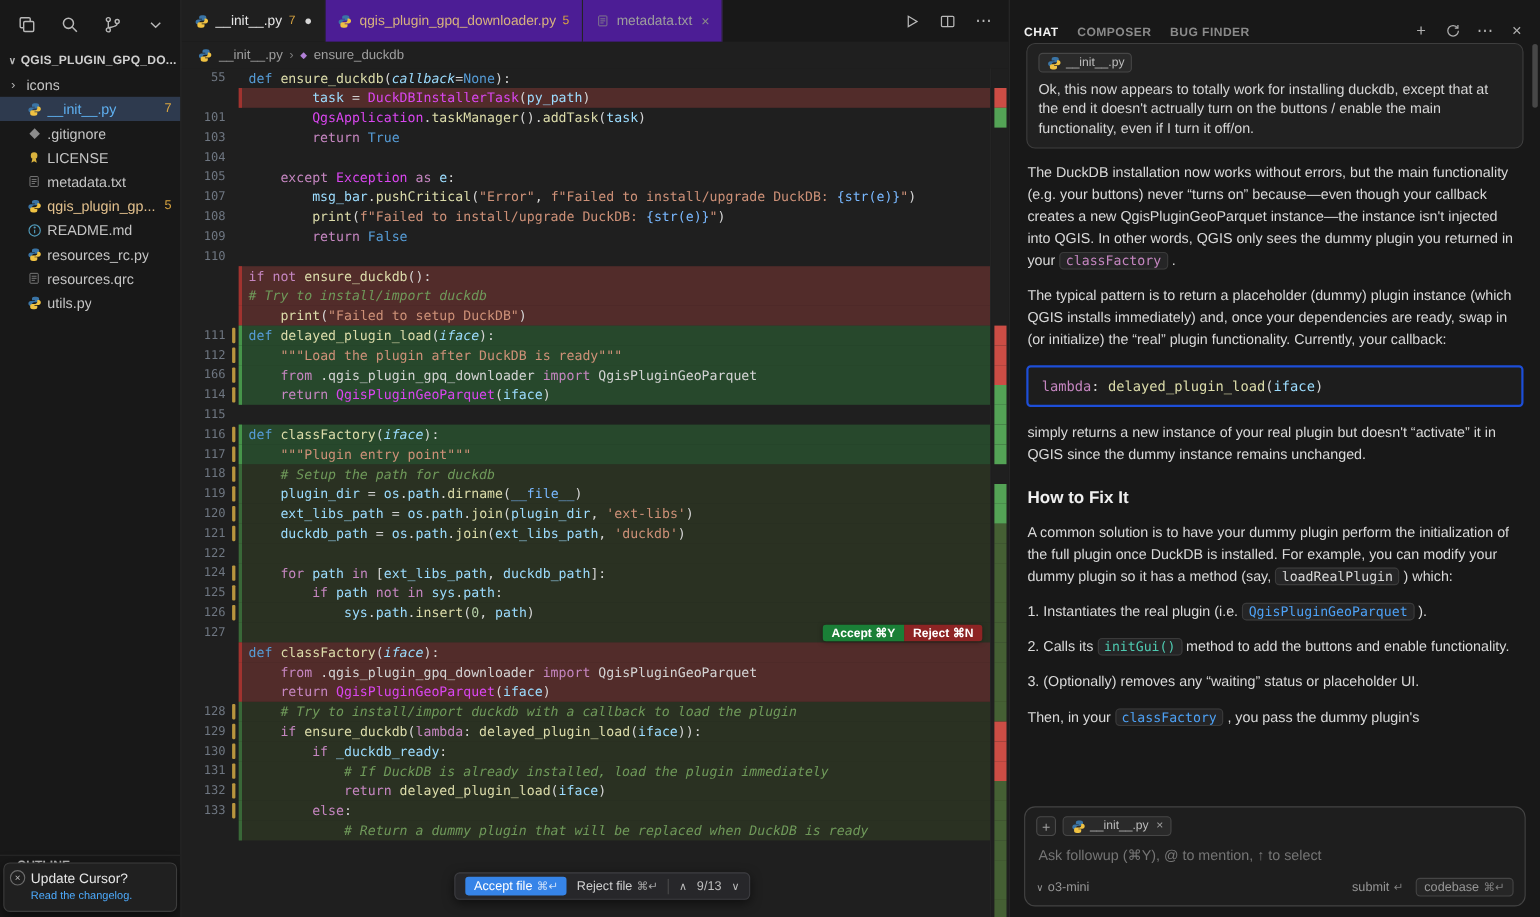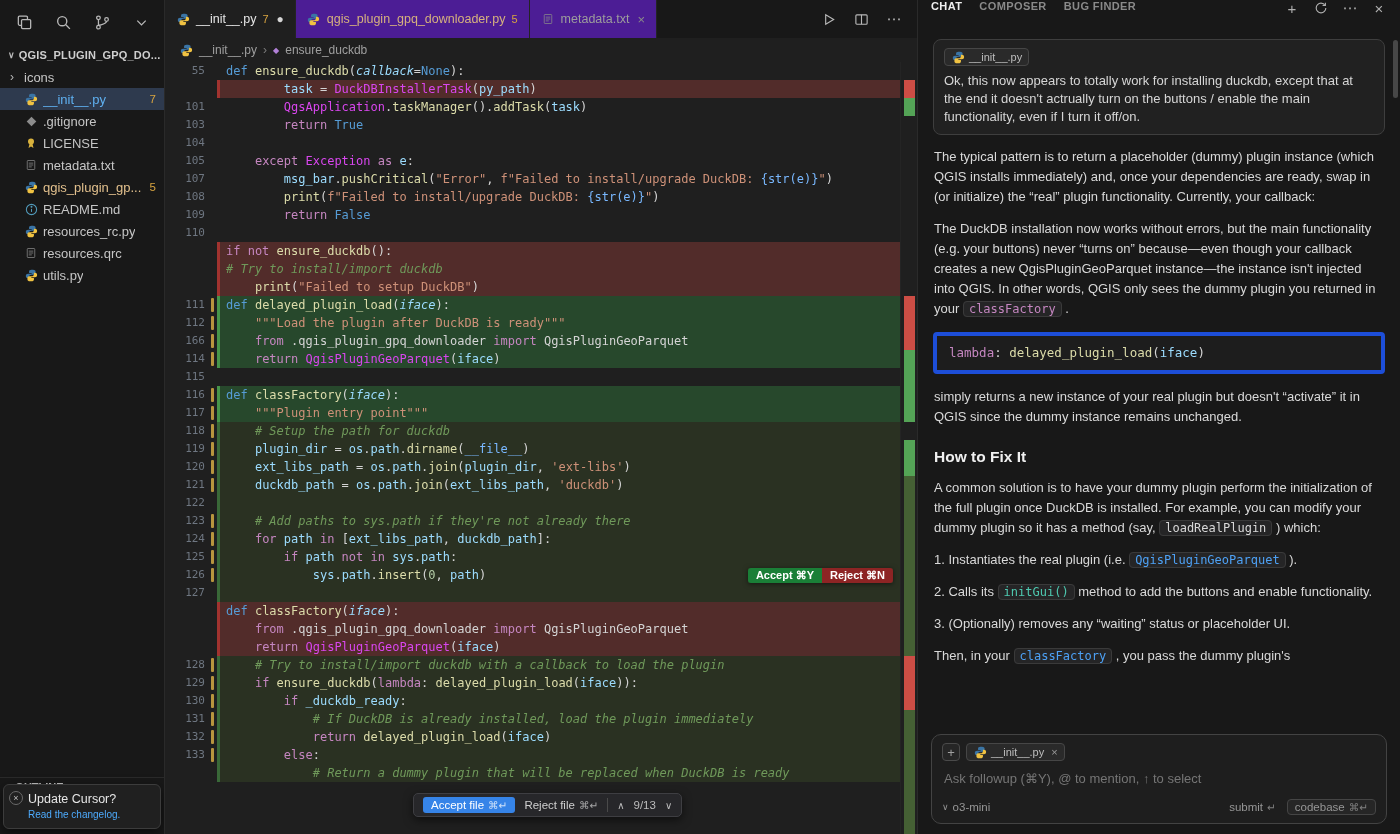--- a/index.html
+++ b/index.html
@@ -60,33 +60,33 @@
 .inline-reject{background:#8d2424;color:#fff;padding:1px 8px;border-radius:0 3px 3px 0;cursor:pointer}
 .diff-bar{position:absolute;left:248px;top:731px;display:flex;align-items:center;gap:9px;background:#27272a;border:1px solid #3e3e42;border-radius:5px;padding:3px 9px;box-shadow:0 3px 10px rgba(0,0,0,.55);z-index:7;font-size:11.5px;color:#cfcfcf}
 .diff-bar kbd{font-family:"Liberation Sans",sans-serif;opacity:.75;font-size:10.5px;margin-left:4px}
 .btn-accept-file{background:#3684e8;color:#fff;border-radius:3px;padding:2px 8px;display:flex;align-items:center;cursor:pointer}
 .btn-reject-file{display:flex;align-items:center;cursor:pointer}
 .diff-div{width:1px;height:14px;background:#4a4a4a}
 .diff-chev{color:#bdbdbd;font-size:10px;cursor:pointer}
 .diff-counter{color:#bdbdbd}
 
 .chat{width:483px;flex:none;background:#181818;border-left:1px solid #2a2a2a;display:flex;flex-direction:column;position:relative}
-.chat-header{height:36px;flex:none;display:flex;align-items:flex-start;gap:17px;padding:0 13px}
+.chat-header{height:36px;flex:none;display:flex;align-items:flex-end;gap:17px;padding:0 13px}
 .chat-tab{font-size:11px;font-weight:bold;letter-spacing:.4px;color:#8a8a8a;cursor:pointer}
 .chat-tab.active{color:#f0f0f0}
 .chat-actions{margin-left:auto;display:flex;align-items:center;gap:13px;color:#b0b0b0}
 .chat-actions .cico{display:flex;align-items:center;justify-content:center;width:16px;height:16px;font-size:15px;cursor:pointer}
 .chat-body{flex:1;overflow:hidden;padding:2px 15px 0}
 .user-card{border:1px solid #3e3e3e;background:#212121;border-radius:8px;padding:8px 10px;margin:1px 0 4px}
 .file-chip{display:inline-flex;align-items:center;gap:4px;border:1px solid #464646;background:#2a2a2a;border-radius:4px;padding:1px 6px;font-size:11px;color:#bdbdbd}
 .user-card .file-chip{margin-bottom:6px}
 .user-text{font-size:13px;line-height:18px;color:#d6d6d6}
 .chat-p{font-size:13px;line-height:20px;color:#d9d9d9;margin:12px 1px}
 .chat-h{font-size:15.5px;font-weight:bold;color:#f0f0f0;margin:21px 1px 6px}
-.chat-codeblock{border:4px solid #1d4ed8;border-radius:4px;background:#1d1d1d;padding:9px 12px;margin:13px 0;font-family:"DejaVu Sans Mono",monospace;font-size:12.5px;line-height:16px}
+.chat-codeblock{border:2px solid #1d4ed8;border-radius:4px;background:#1d1d1d;padding:9px 12px;margin:13px 0;font-family:"DejaVu Sans Mono",monospace;font-size:12.5px;line-height:16px}
 .ic{font-family:"DejaVu Sans Mono",monospace;font-size:12px;background:#252526;border:1px solid #3a3a3a;border-radius:4px;padding:0 5px;white-space:nowrap}
 .chip-plain{color:#d8d8d8}.chip-purple{color:#c586c0}.chip-blue{color:#4da1f5}.chip-teal{color:#4ec9b0}
 .chat-scrollbar{position:absolute;right:2px;top:40px;width:5px;height:58px;background:#474747;border-radius:3px}
 .chat-input{flex:none;margin:6px 13px 10px;border:1px solid #434343;border-radius:10px;background:#1e1e1e;padding:8px 10px}
 .ci-row1{display:flex;align-items:center;gap:6px}
 .plus-btn{width:18px;height:18px;border:1px solid #4a4a4a;border-radius:4px;display:flex;align-items:center;justify-content:center;color:#a0a0a0;font-size:13px;background:#262626;cursor:pointer}
 .chip-close{color:#9a9a9a;font-size:11px;margin-left:3px;cursor:pointer}
 .ci-placeholder{font-size:13px;color:#757575;padding:10px 2px 13px}
 .ci-row3{display:flex;align-items:center;font-size:11.5px;color:#969696}
 .model-sel{display:flex;align-items:center;gap:4px;cursor:pointer}
@@ -423,25 +423,20 @@
           </div>
           <div class="cl dim">
             <span class="ln">121</span>
             <span class="gm on"></span>
             <span class="cc"><span class="tk-t">    </span><span class="tk-v">duckdb_path</span><span class="tk-t"> = </span><span class="tk-v">os</span><span class="tk-t">.</span><span class="tk-v">path</span><span class="tk-t">.</span><span class="tk-f">join</span><span class="tk-t">(</span><span class="tk-v">ext_libs_path</span><span class="tk-t">, </span><span class="tk-s">'duckdb'</span><span class="tk-t">)</span></span>
           </div>
           <div class="cl dim">
             <span class="ln">122</span>
             <span class="gm"></span>
             <span class="cc"></span>
-          </div>
-          <div class="cl dim">
-            <span class="ln">123</span>
-            <span class="gm on"></span>
-            <span class="cc"><span class="tk-t">    </span><span class="tk-m"># Add paths to sys.path if they're not already there</span></span>
           </div>
           <div class="cl dim">
             <span class="ln">124</span>
             <span class="gm on"></span>
             <span class="cc"><span class="tk-t">    </span><span class="tk-k">for </span><span class="tk-v">path</span><span class="tk-k"> in </span><span class="tk-t">[</span><span class="tk-v">ext_libs_path</span><span class="tk-t">, </span><span class="tk-v">duckdb_path</span><span class="tk-t">]:</span></span>
           </div>
           <div class="cl dim">
             <span class="ln">125</span>
             <span class="gm on"></span>
             <span class="cc"><span class="tk-t">        </span><span class="tk-k">if </span><span class="tk-v">path</span><span class="tk-k"> not in </span><span class="tk-v">sys</span><span class="tk-t">.</span><span class="tk-v">path</span><span class="tk-t">:</span></span>
@@ -587,22 +582,22 @@
               <svg width="13" height="13" viewBox="0 0 16 16">
                 <path fill="#3a74a5" d="M7.9 1C6 1 5 1.9 5 3.2V5h3.2v.7H3.7C2.2 5.7 1 6.8 1 8.5s1.1 2.8 2.6 2.8H5V9.6C5 8.1 6.2 7 7.7 7h3.2C12.1 7 13 6 13 4.8V3.2C13 1.9 11.7 1 9.9 1z"></path>
                 <path fill="#f0c242" d="M8.1 15c1.9 0 2.9-.9 2.9-2.2V11H7.8v-.7h4.5c1.5 0 2.6-1.1 2.6-2.8S13.8 4.7 12.3 4.7H11v1.7C11 7.9 9.8 9 8.3 9H5.1C3.9 9 3 10 3 11.2v1.6C3 14.1 4.3 15 6.1 15z"></path>
               </svg>
             </span>
           <span>__init__.py</span>
         </span>
         <div class="user-text">Ok, this now appears to totally work for installing duckdb, except that at the end it doesn't actrually turn on the buttons / enable the main functionality, even if I turn it off/on.</div>
       </div>
       <div id="chat-msgs">
+          <div class="chat-p">The DuckDB installation now works without errors, but the main functionality (e.g. your buttons) never “turns on” because—even though your callback creates a new QgisPluginGeoParquet instance—the instance isn't injected into QGIS. In other words, QGIS only sees the dummy plugin you returned in your <span class="ic chip-purple">classFactory</span> .</div>
           <div class="chat-p">The typical pattern is to return a placeholder (dummy) plugin instance (which QGIS installs immediately) and, once your dependencies are ready, swap in (or initialize) the “real” plugin functionality. Currently, your callback:</div>
-          <div class="chat-p">The DuckDB installation now works without errors, but the main functionality (e.g. your buttons) never “turns on” because—even though your callback creates a new QgisPluginGeoParquet instance—the instance isn't injected into QGIS. In other words, QGIS only sees the dummy plugin you returned in your <span class="ic chip-purple">classFactory</span> .</div>
           <div class="chat-codeblock"><span class="tk-k">lambda</span><span class="tk-t">: </span><span class="tk-f">delayed_plugin_load</span><span class="tk-t">(</span><span class="tk-v">iface</span><span class="tk-t">)</span></div>
           <div class="chat-p">simply returns a new instance of your real plugin but doesn't “activate” it in QGIS since the dummy instance remains unchanged.</div>
           <div class="chat-h">How to Fix It</div>
           <div class="chat-p">A common solution is to have your dummy plugin perform the initialization of the full plugin once DuckDB is installed. For example, you can modify your dummy plugin so it has a method (say, <span class="ic chip-plain">loadRealPlugin</span> ) which:</div>
           <div class="chat-p">1. Instantiates the real plugin (i.e. <span class="ic chip-blue">QgisPluginGeoParquet</span> ).</div>
           <div class="chat-p">2. Calls its <span class="ic chip-teal">initGui()</span> method to add the buttons and enable functionality.</div>
           <div class="chat-p">3. (Optionally) removes any “waiting” status or placeholder UI.</div>
           <div class="chat-p">Then, in your <span class="ic chip-blue">classFactory</span> , you pass the dummy plugin's</div>
         </div>
     </div>

